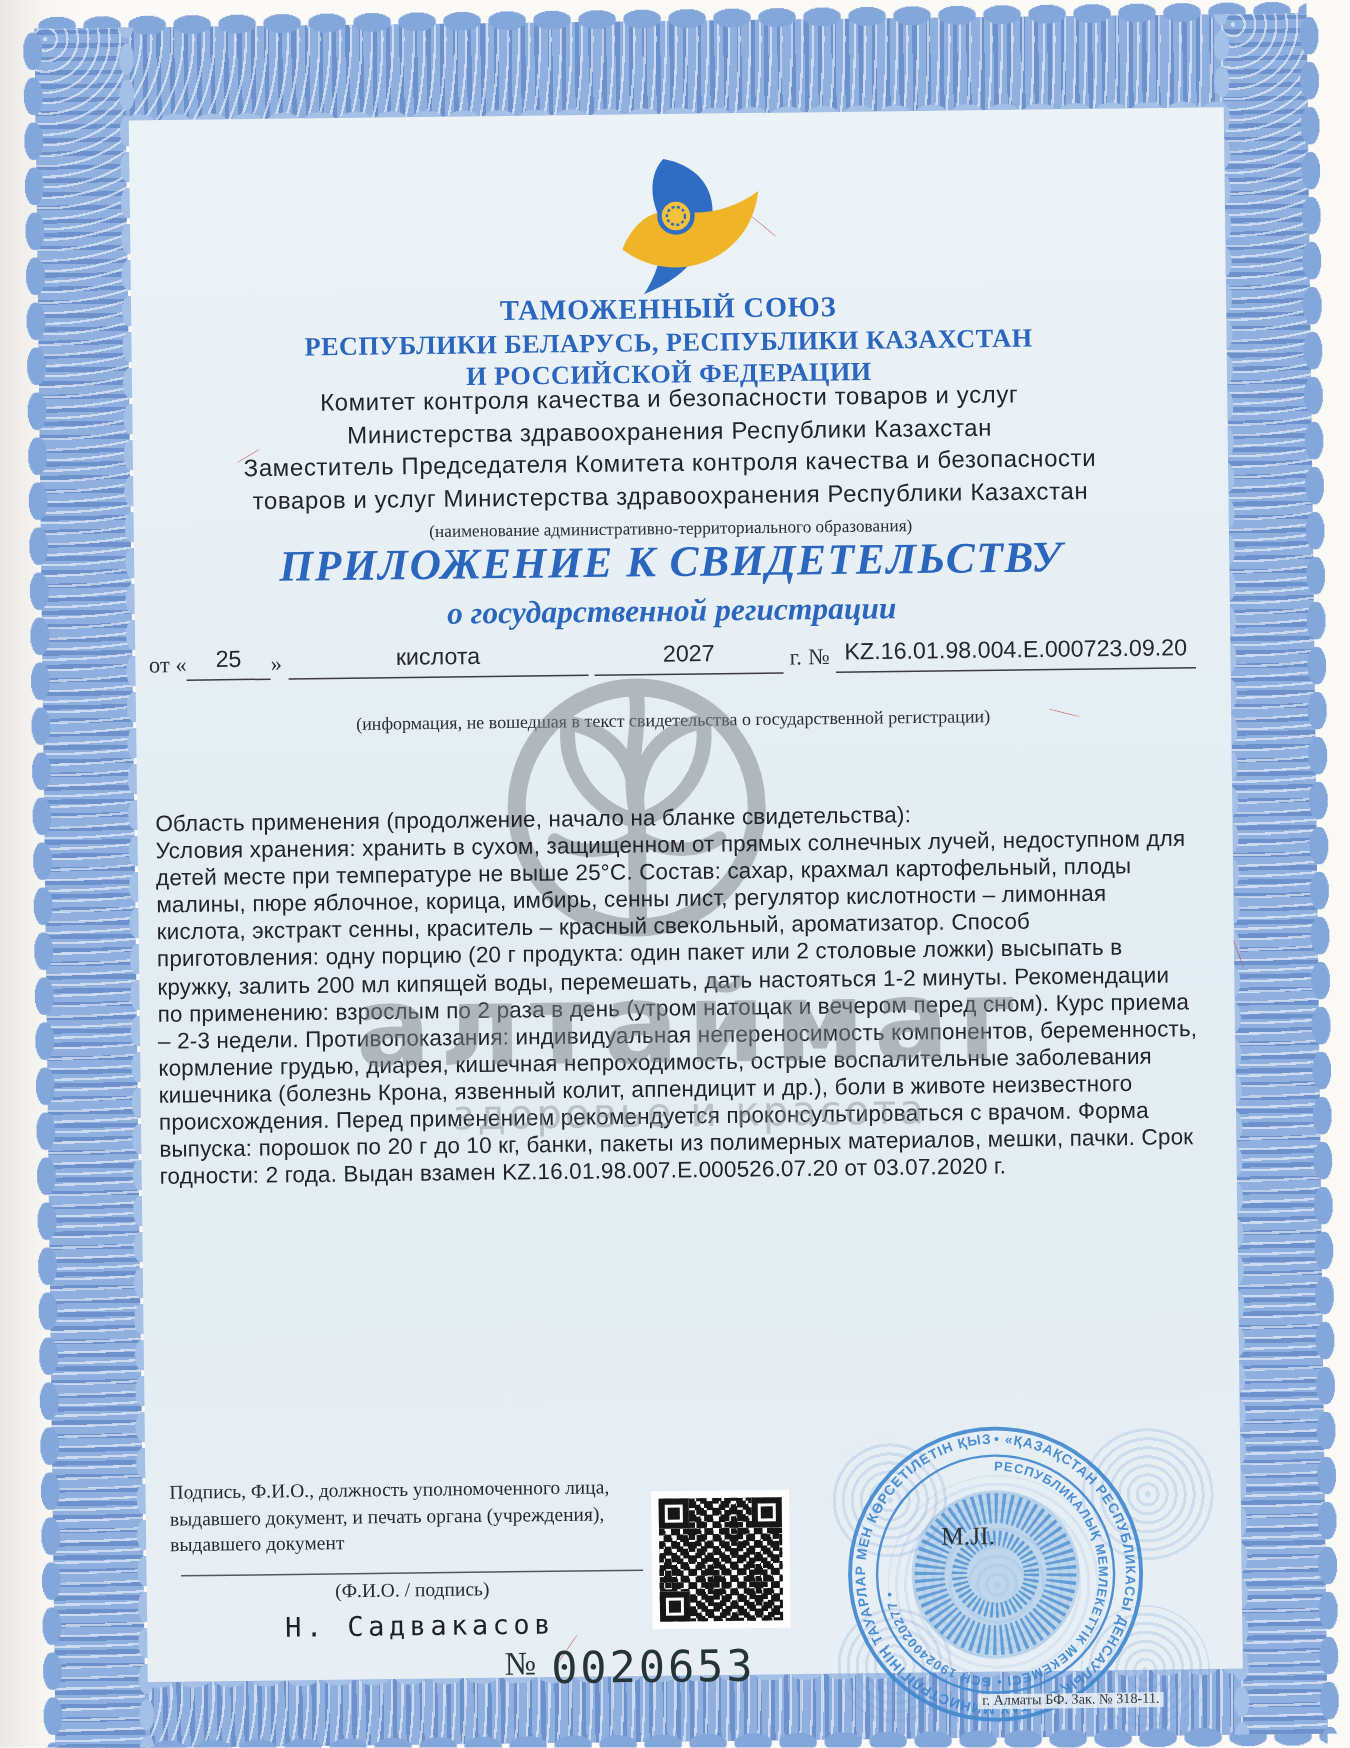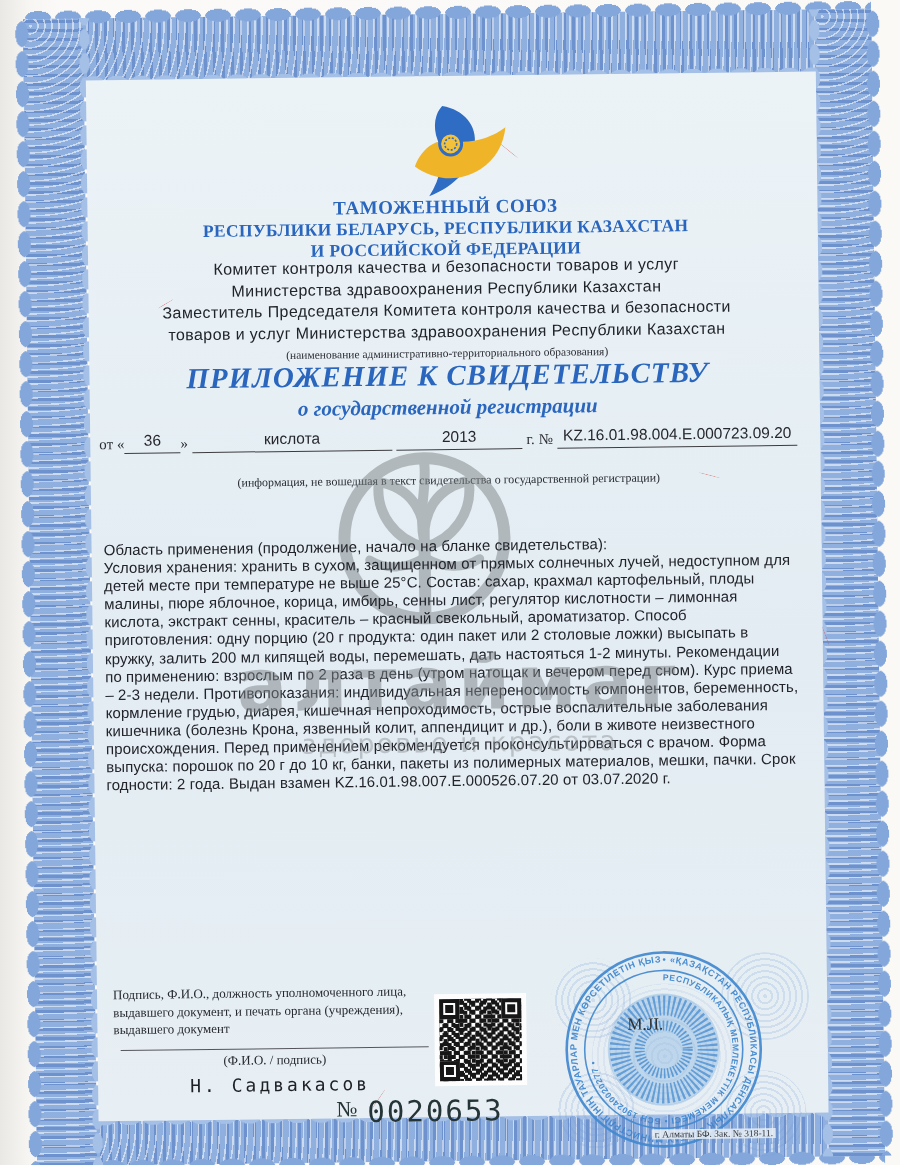--- a/index.html
+++ b/index.html
@@ -137,23 +137,23 @@
     <div class="center-block authority">Комитет контроля качества и безопасности товаров и услуг
 Министерства здравоохранения Республики Казахстан
 Заместитель Председателя Комитета контроля качества и безопасности
 товаров и услуг Министерства здравоохранения Республики Казахстан</div>
     <div class="center-block note territory-note">(наименование административно-территориального образования)</div>
 
     <div class="center-block blue-serif title-main">ПРИЛОЖЕНИЕ К СВИДЕТЕЛЬСТВУ</div>
     <div class="center-block blue-serif title-sub">о государственной регистрации</div>
 
     <div class="date-row">
-      <span class="lbl">от «</span><span class="blank" style="min-width:56px"><span>36</span></span><span class="lbl">»</span>
+      <span class="lbl">от «</span><span class="blank" style="min-width:56px"><span>25</span></span><span class="lbl">»</span>
       <span class="blank" style="min-width:200px"><span>кислота</span></span>
-      <span class="blank" style="min-width:126px"><span>2013</span></span>
+      <span class="blank" style="min-width:126px"><span>2027</span></span>
       <span class="lbl">г.</span>
       <span class="lbl">№</span>
       <span class="blank" style="min-width:240px;border-bottom-width:1.4px"><span>KZ.16.01.98.004.Е.000723.09.20</span></span>
     </div>
     <div class="center-block note info-note">(информация, не вошедшая в текст свидетельства о государственной регистрации)</div>
 
     <svg class="wm-tree" width="178" height="182" viewBox="0 0 178 182">
       <g fill="none" stroke="#7d8487" stroke-width="12" stroke-linecap="round">
         <circle cx="89" cy="91" r="80"></circle>
         <path d="M89,168 L89,96"></path>

